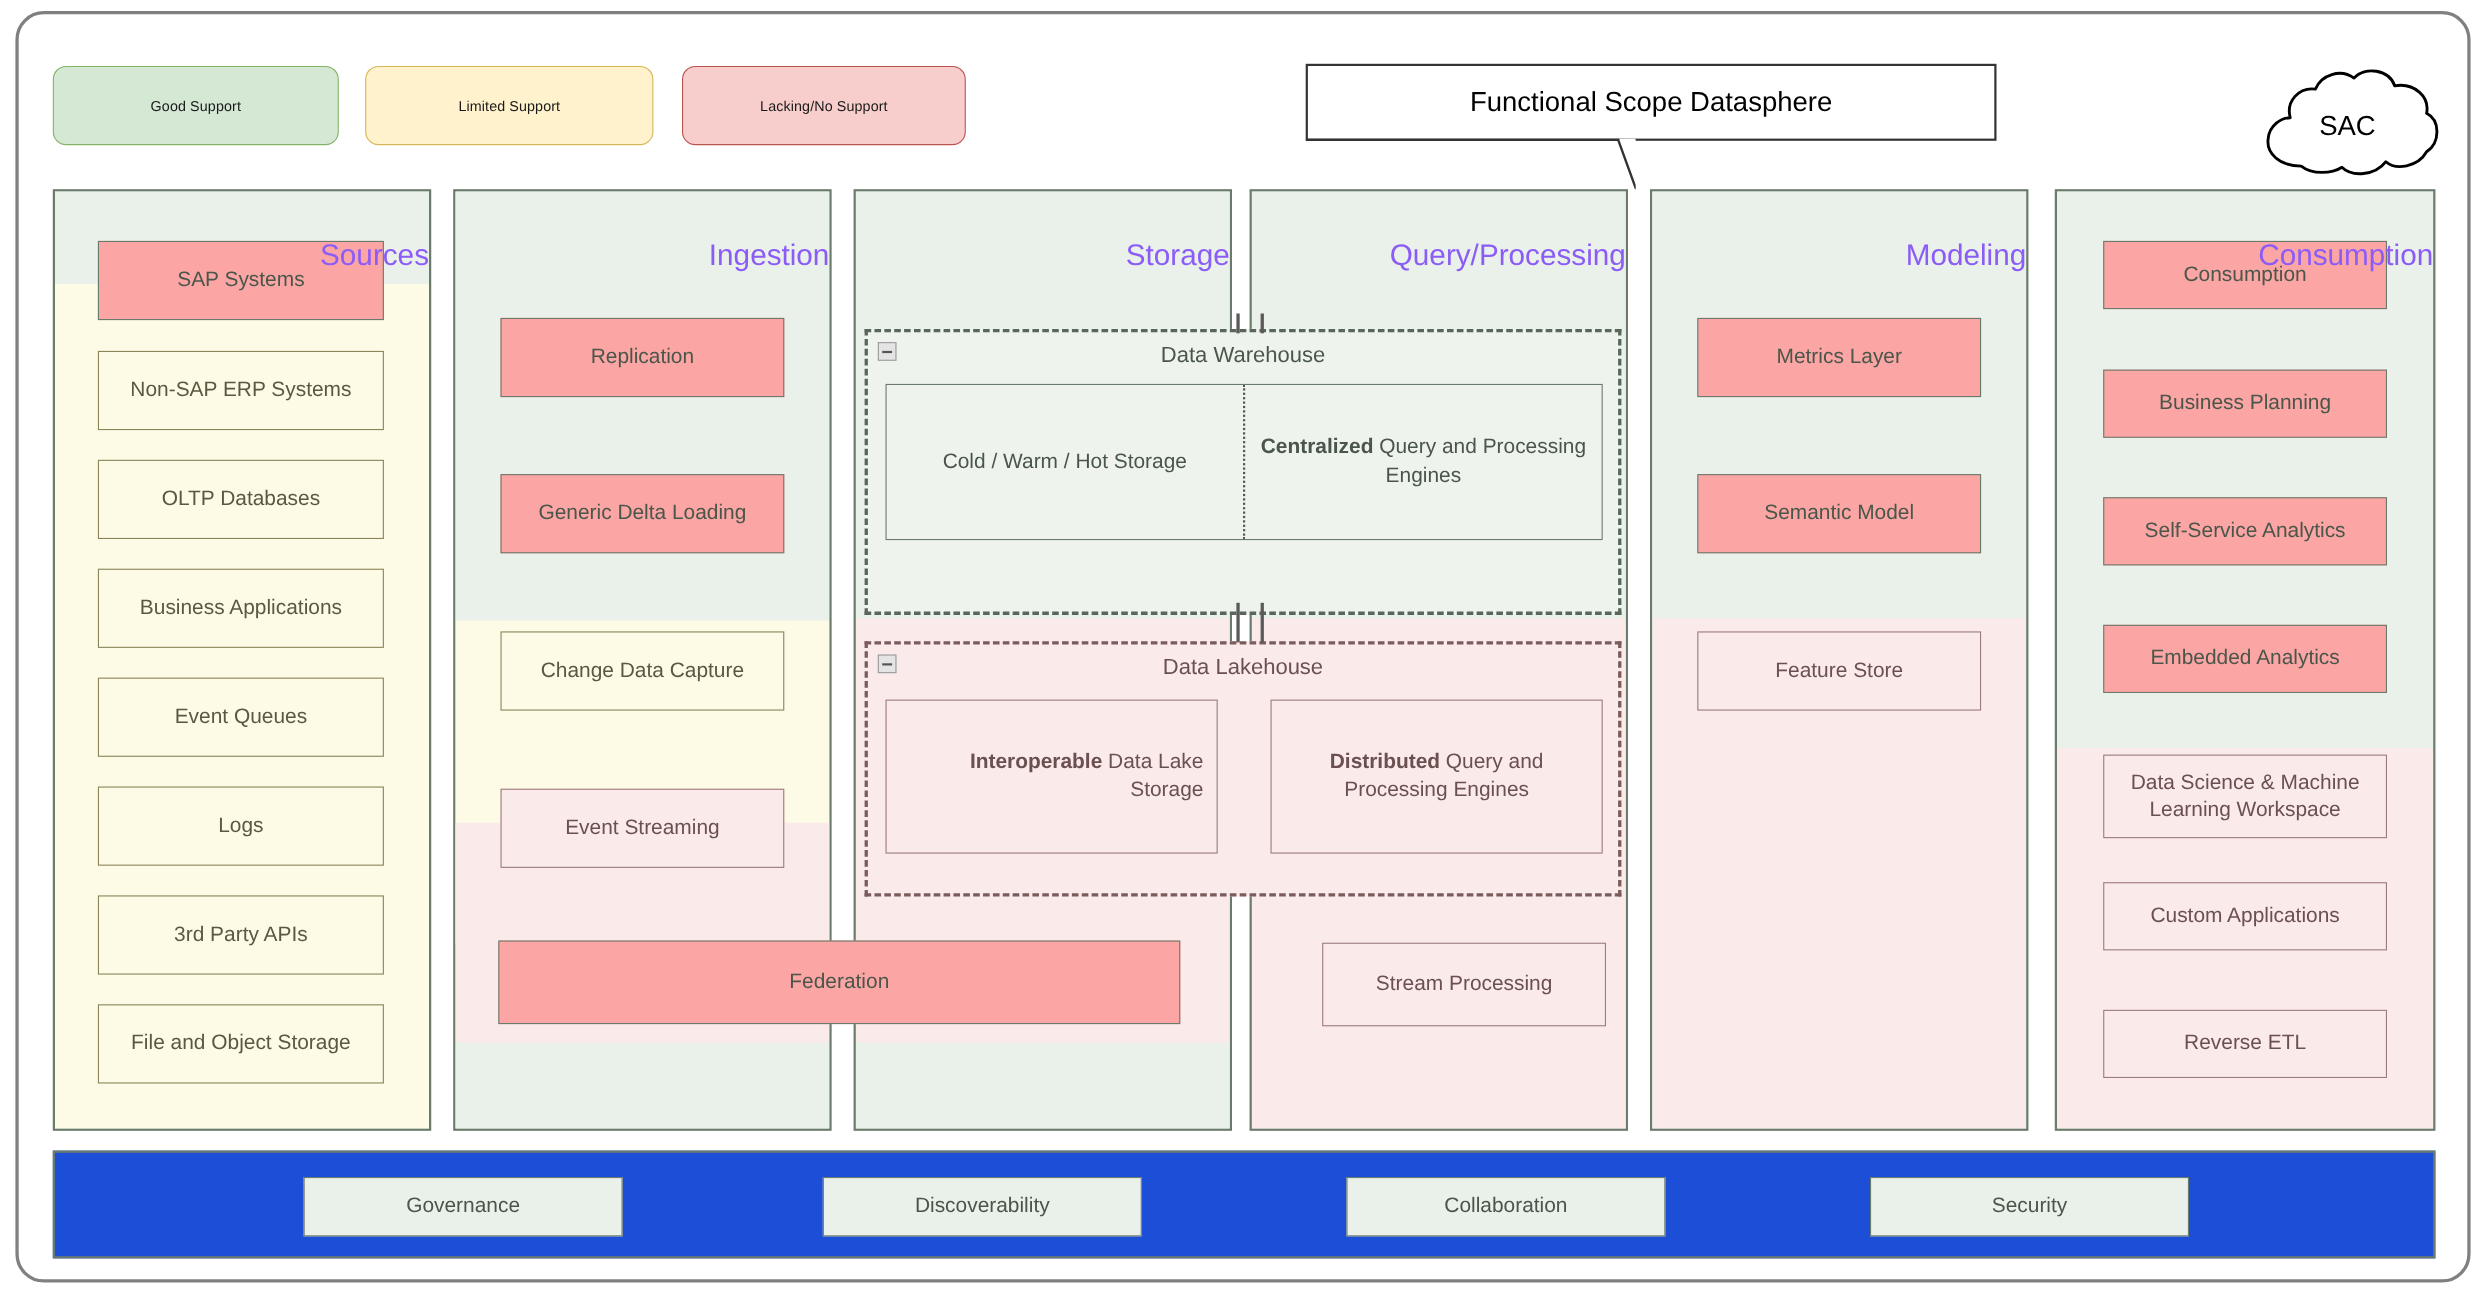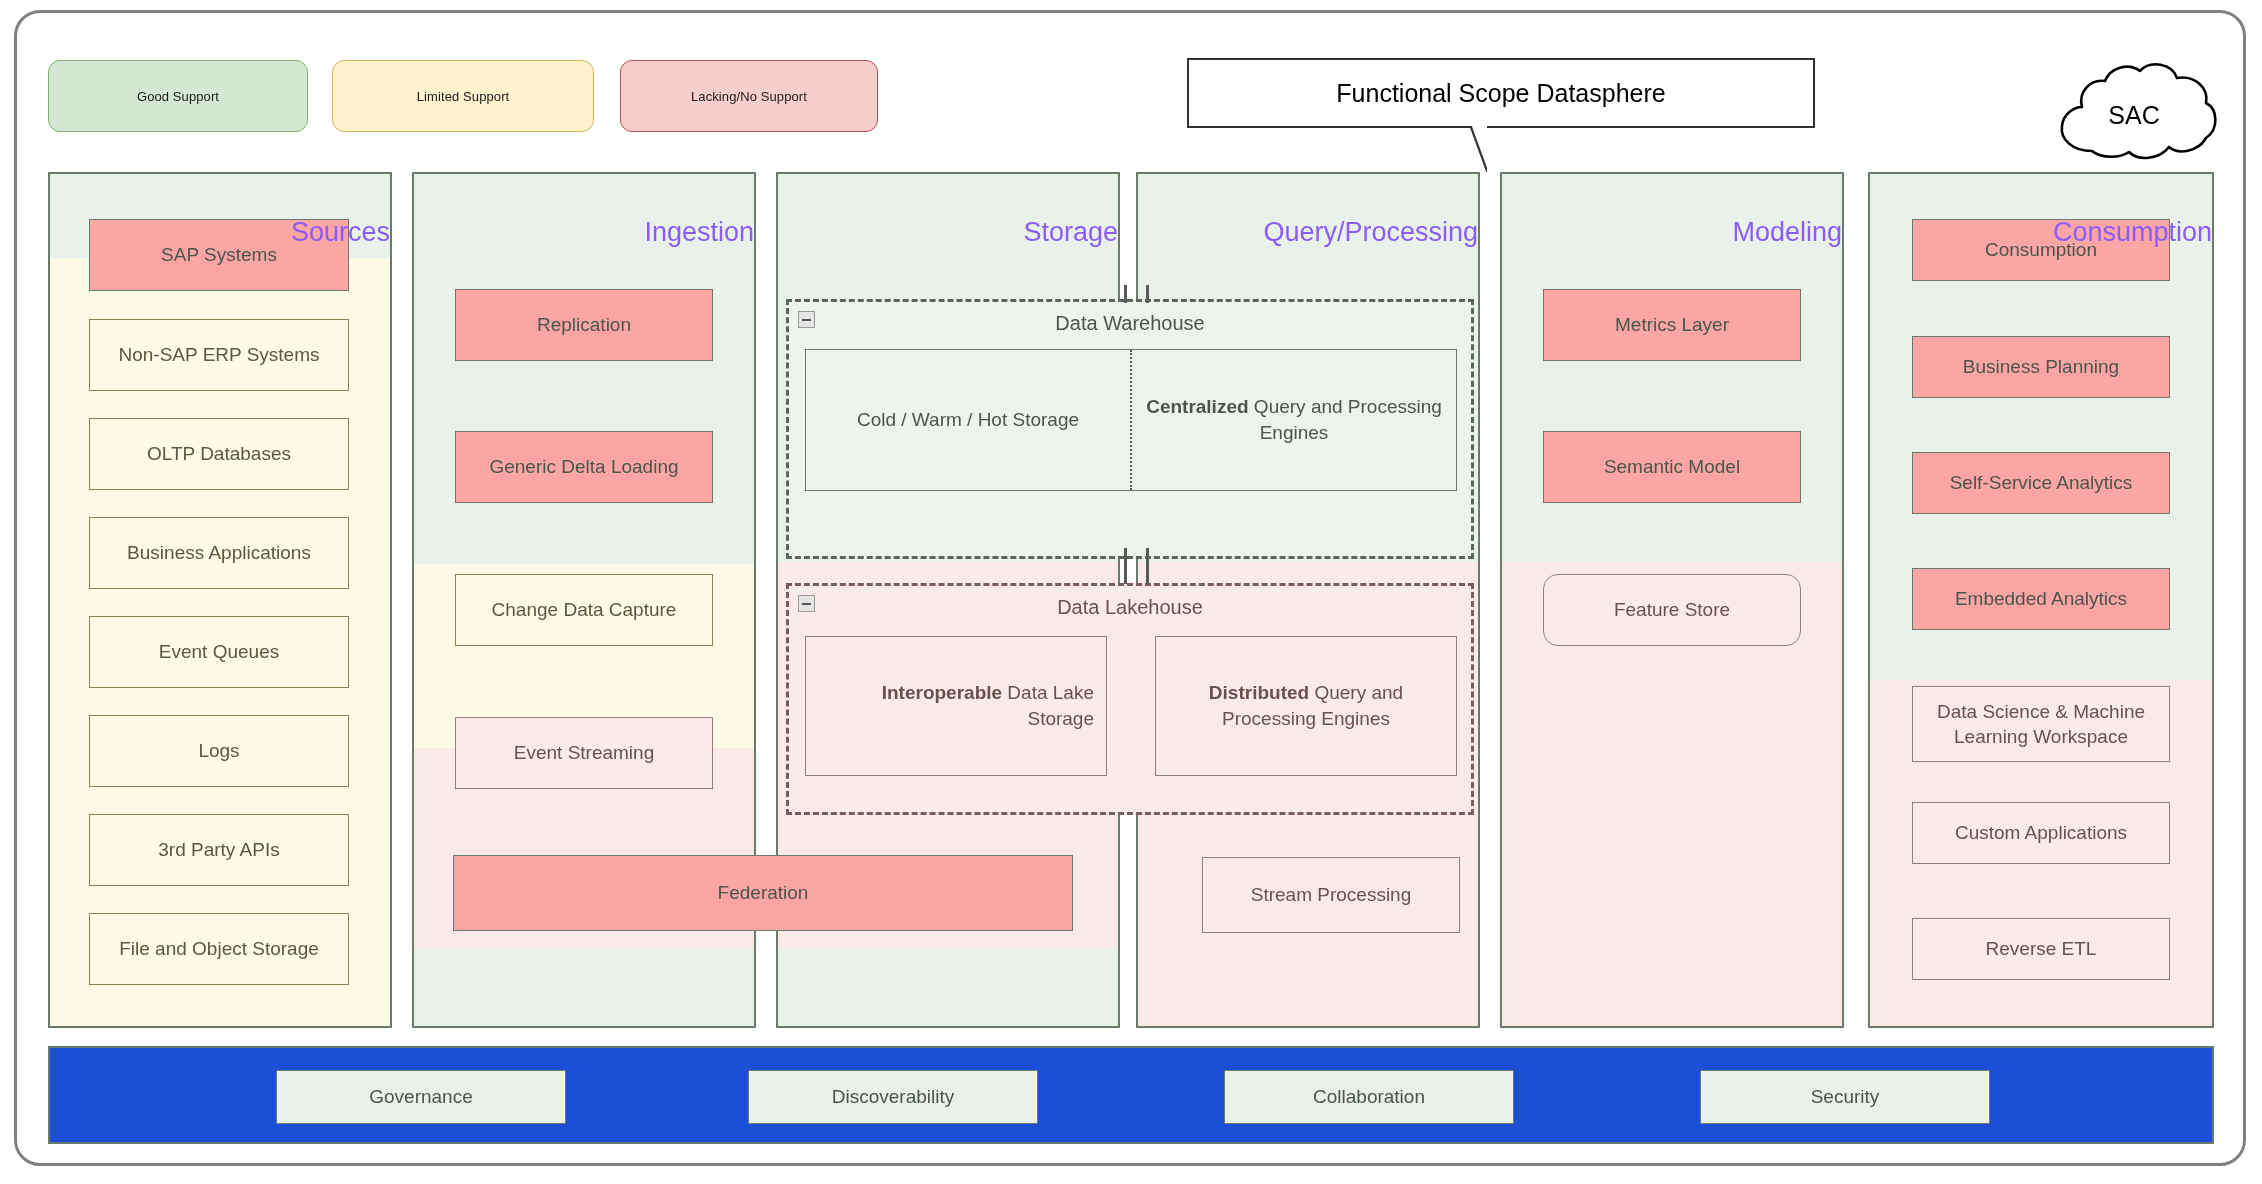--- a/index.html
+++ b/index.html
@@ -299,21 +299,21 @@
     <div class="band band-green" style="top:0;height:388px;"></div>
     <div class="band band-pink" style="top:388px;bottom:0;"></div>
     <div class="col-title">Modeling</div>
 
     <div class="node n-green" style="left:41px;top:115px;width:258px;height:72px;">
         <span>Metrics Layer</span>
       </div>
     <div class="node n-green" style="left:41px;top:257px;width:258px;height:72px;">
         <span>Semantic Model</span>
       </div>
-    <div class="node n-pink" style="left:41px;top:400px;width:258px;height:72px;border-radius:15px;">
+    <div class="node n-pink" style="left:41px;top:400px;width:258px;height:72px;">
         <span>Feature Store</span>
       </div>
   </div>
 
   <div class="col" style="left:1868px;width:346px;">
     <div class="band band-green" style="top:0;height:506px;"></div>
     <div class="band band-pink" style="top:506px;bottom:0;"></div>
     <div class="col-title">Consumption</div>
 
     <div class="node n-green" style="left:42px;top:45px;width:258px;height:62px;">

